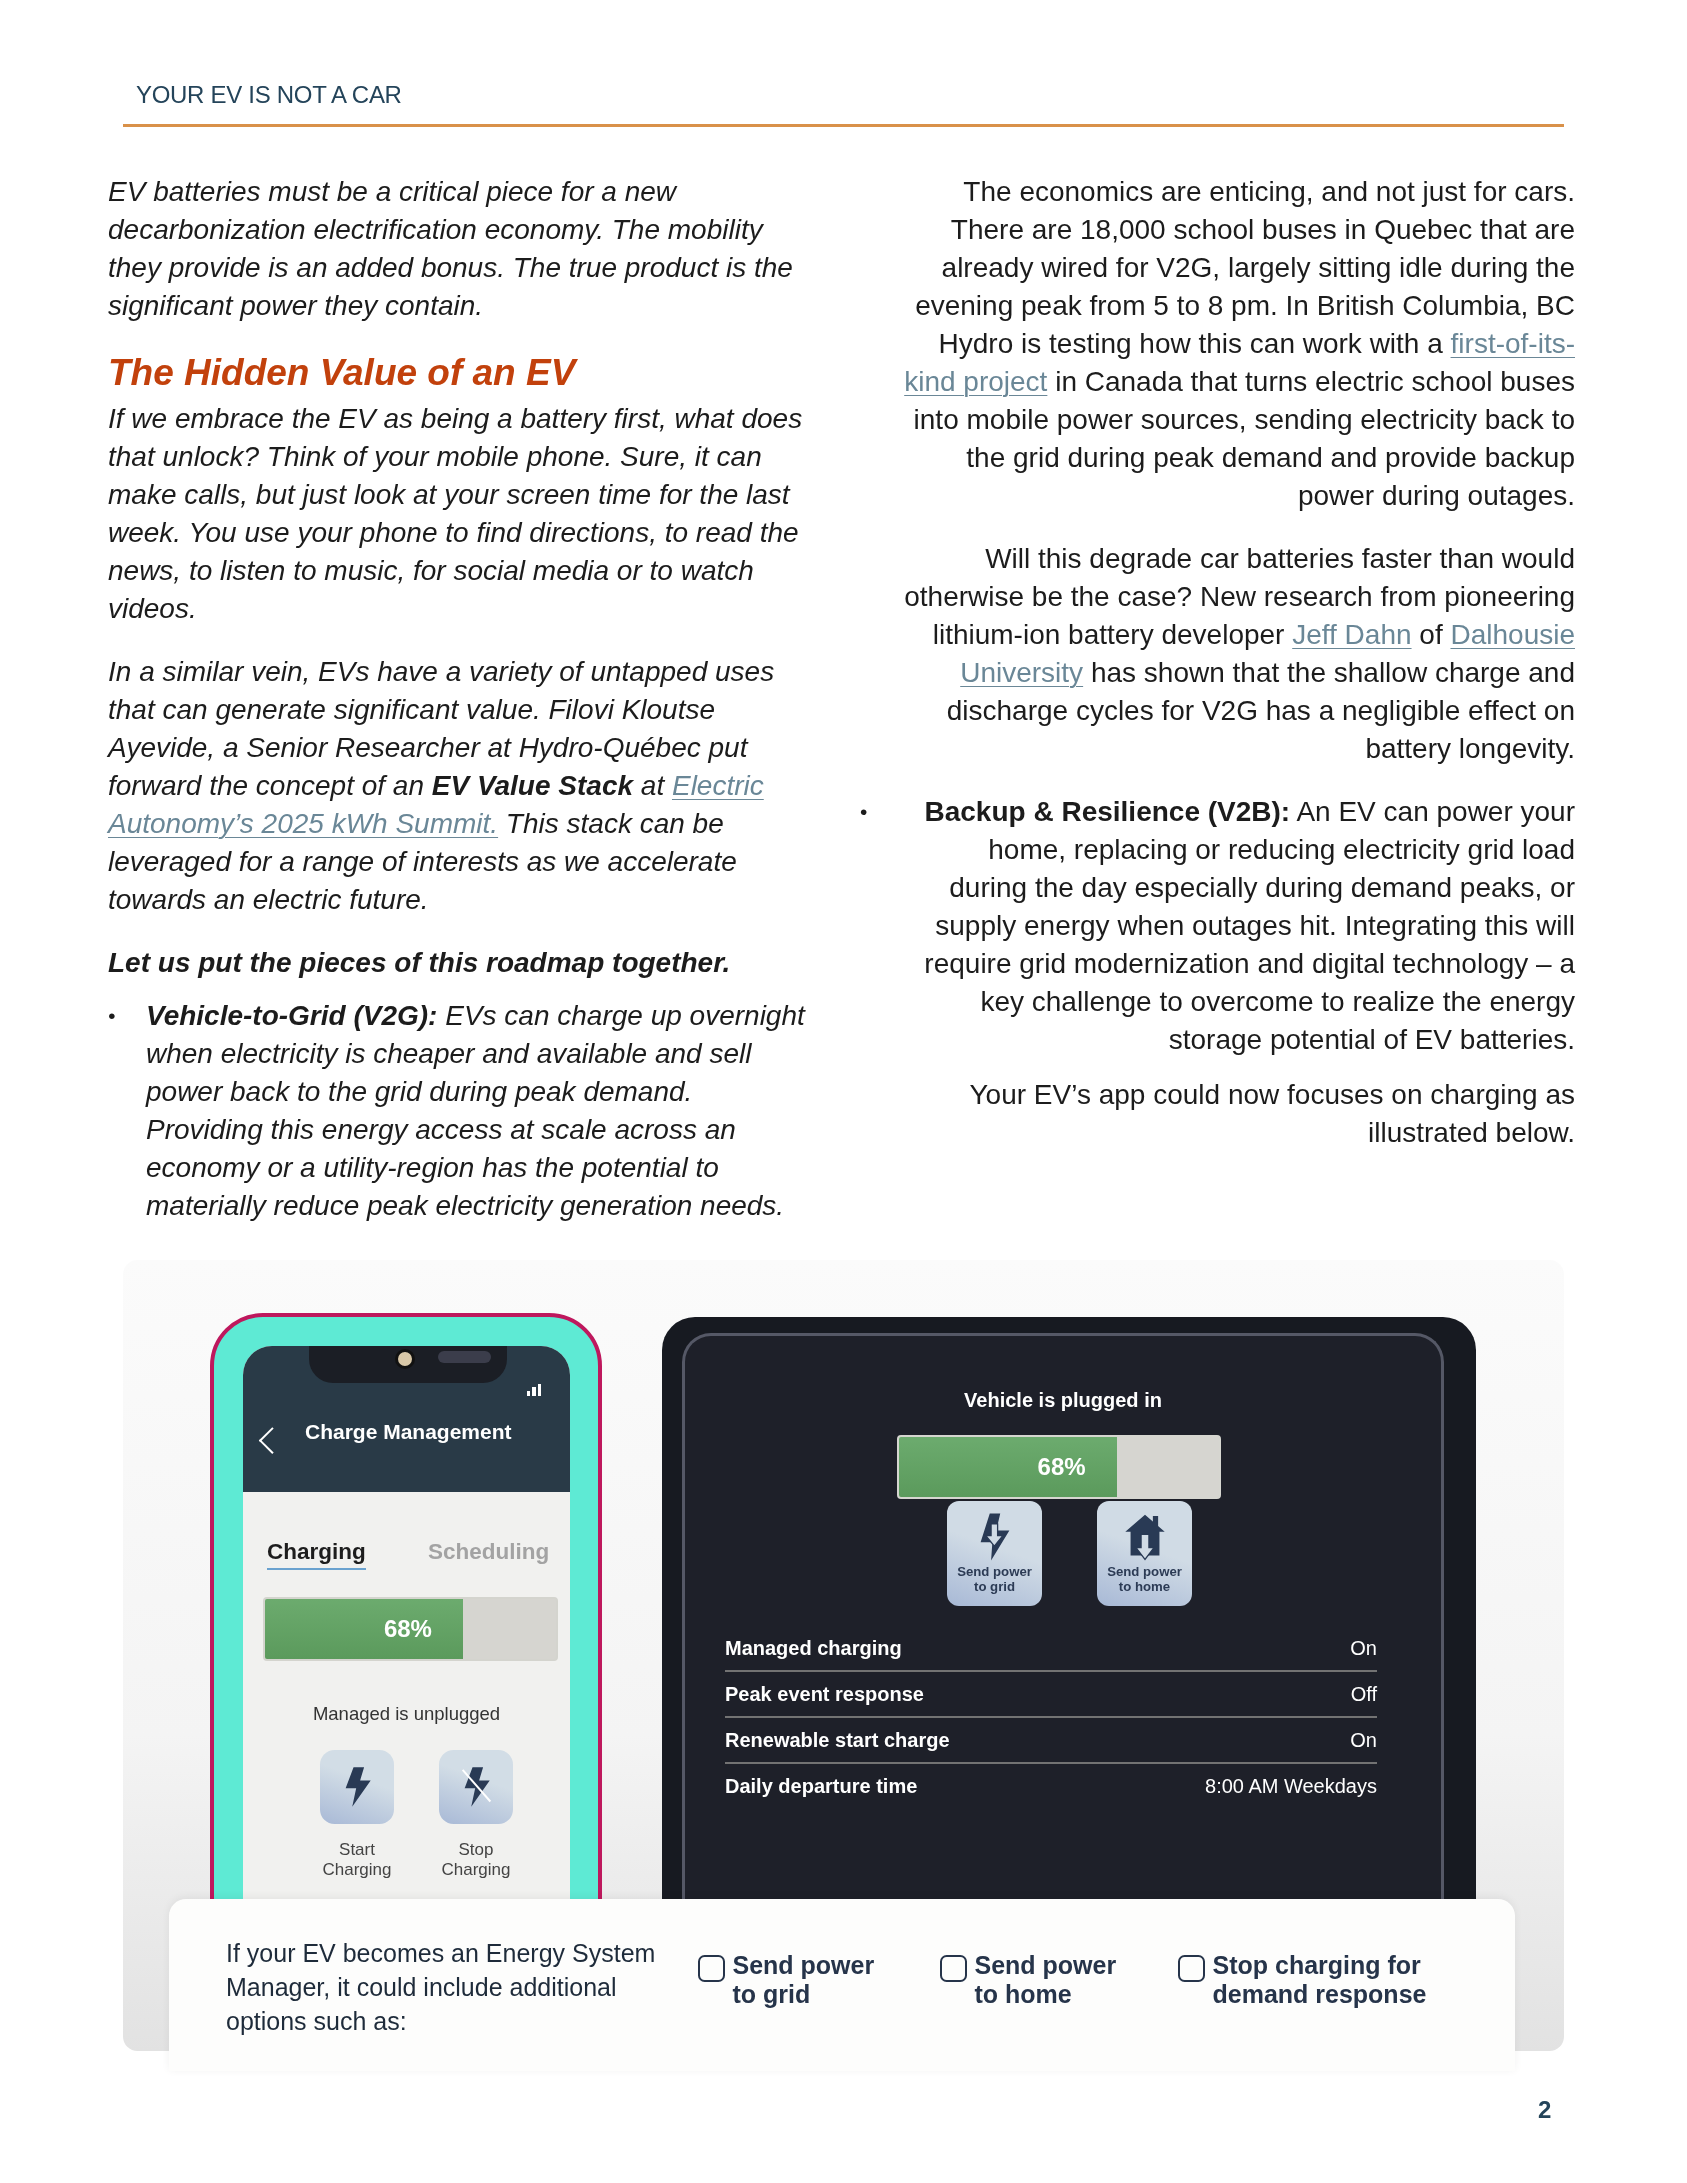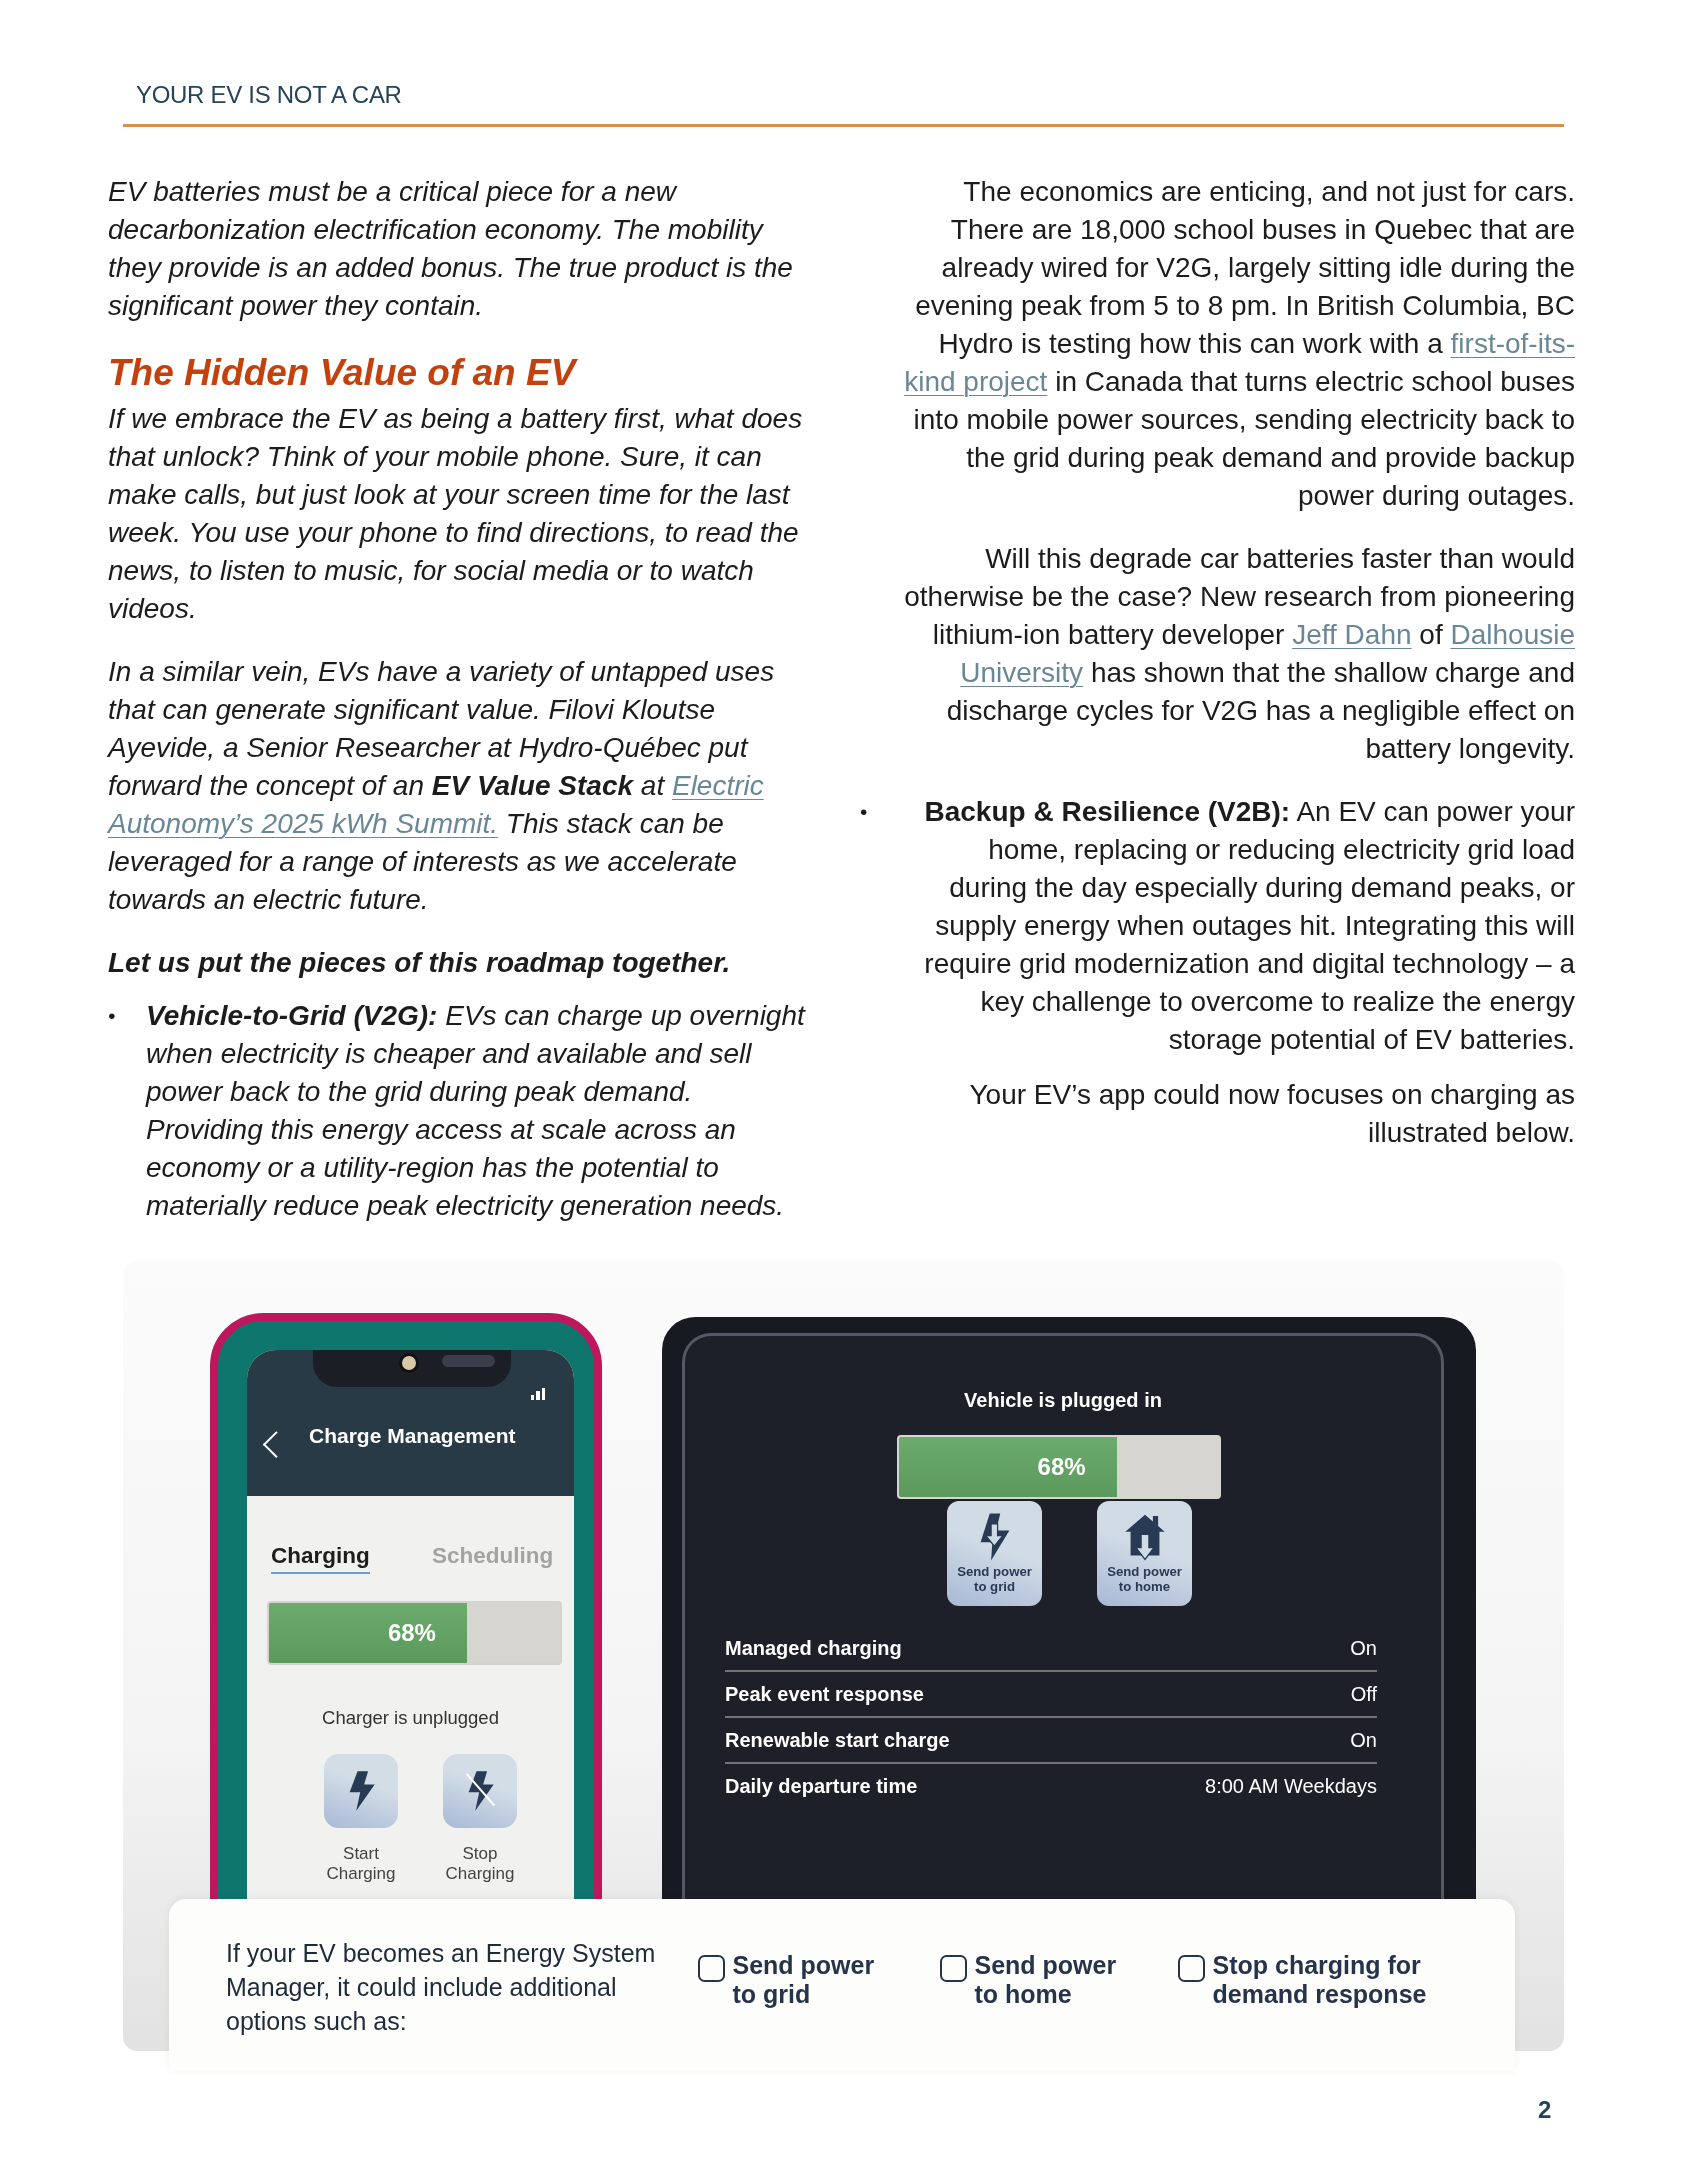--- a/index.html
+++ b/index.html
@@ -21,22 +21,22 @@
   .indent-p { padding-left: 38px; }
   .col-right .first-p { padding-left: 43px; }
   .col-right .bullet { padding-left: 43px; }
   .col-right .indent-p { padding-left: 43px; }
 
   
   .panel { position: absolute; left: 123px; top: 1260px; width: 1441px; height: 791px; border-radius: 14.6px;
            background: linear-gradient(#fbfbfb 0%, #f4f4f4 60%, #e2e2e2 100%); overflow: hidden; }
 
   
-  .phone { position: absolute; left: 210px; top: 1313px; width: 392px; height: 662px; background: #0f766e;
-           border-radius: 53px 53px 0 0; border: 8px solid #be185d; }
+  .phone { position: absolute; left: 210px; top: 1313px; width: 392px; height: 662px; background: #5eead4;
+           border-radius: 53px 53px 0 0; border: 4px solid #be185d; }
   .phone-screen { position: absolute; left: 29px; top: 29px; width: 327px; height: 629px; background: #f1f1ef; border-radius: 29px 29px 0 0; overflow: hidden; }
   .phone-header { position: absolute; left: 0; top: 0; width: 100%; height: 146px; background: #293a47; }
   .notch { position: absolute; left: 66px; top: -2.6px; width: 198px; height: 40px; background: #1b1e25; border-radius: 0 0 24px 24px; }
   .camera { position: absolute; left: 86px; top: 5.3px; width: 20px; height: 20px; border-radius: 50%; background: #d9c8a8; border: 3.3px solid #111; }
   .speaker { position: absolute; left: 129px; top: 8px; width: 53px; height: 12px; border-radius: 6px; background: #3b3d4b; }
   .signal { position: absolute; right: 29px; top: 38px; display: flex; gap: 2px; align-items: flex-end; }
   .signal span { display: block; width: 3.3px; background: #fff; }
   .back-icon { position: absolute; left: 20px; top: 85px; width: 18.5px; height: 18.5px; border-left: 2px solid #fff; border-bottom: 2px solid #fff; transform: rotate(45deg); }
   .phone-title { position: absolute; left: 62px; top: 74px; color: #fff; font-size: 21px; font-weight: bold; }
   .tab { position: absolute; top: 193px; font-size: 22.5px; font-weight: bold; }
@@ -124,21 +124,21 @@
         </div>
       <div class="back-icon"></div>
       <div class="phone-title">Charge Management</div>
     </div>
     <div class="tab tab-charging">Charging</div>
     <div class="tab tab-scheduling">Scheduling</div>
     <div class="phone-bar">
       <div class="bar-fill" id="phone-fill" style="width: 68%;"></div>
       <div class="bar-label" id="phone-bar-label" style="left: calc(68% - 79px);">68%</div>
     </div>
-    <div class="phone-status">Charger is unplugged</div>
+    <div class="phone-status">Managed is unplugged</div>
     <div class="phone-btn phone-btn-start">
       <svg width="29" height="40" viewBox="0 0 44 60">
           <path d="M16 0 H32 L26 20 H42 L14 60 L20 32 H4 Z" fill="#293a55"></path>
         </svg>
     </div>
     <div class="phone-btn phone-btn-stop">
       <svg width="33" height="40" viewBox="0 0 50 60">
           <path d="M19 0 H35 L29 20 H45 L17 60 L23 32 H7 Z" fill="#293a55"></path>
           <line x1="4" y1="4" x2="46" y2="52" stroke="#fff" stroke-width="3"></line>
         </svg>

